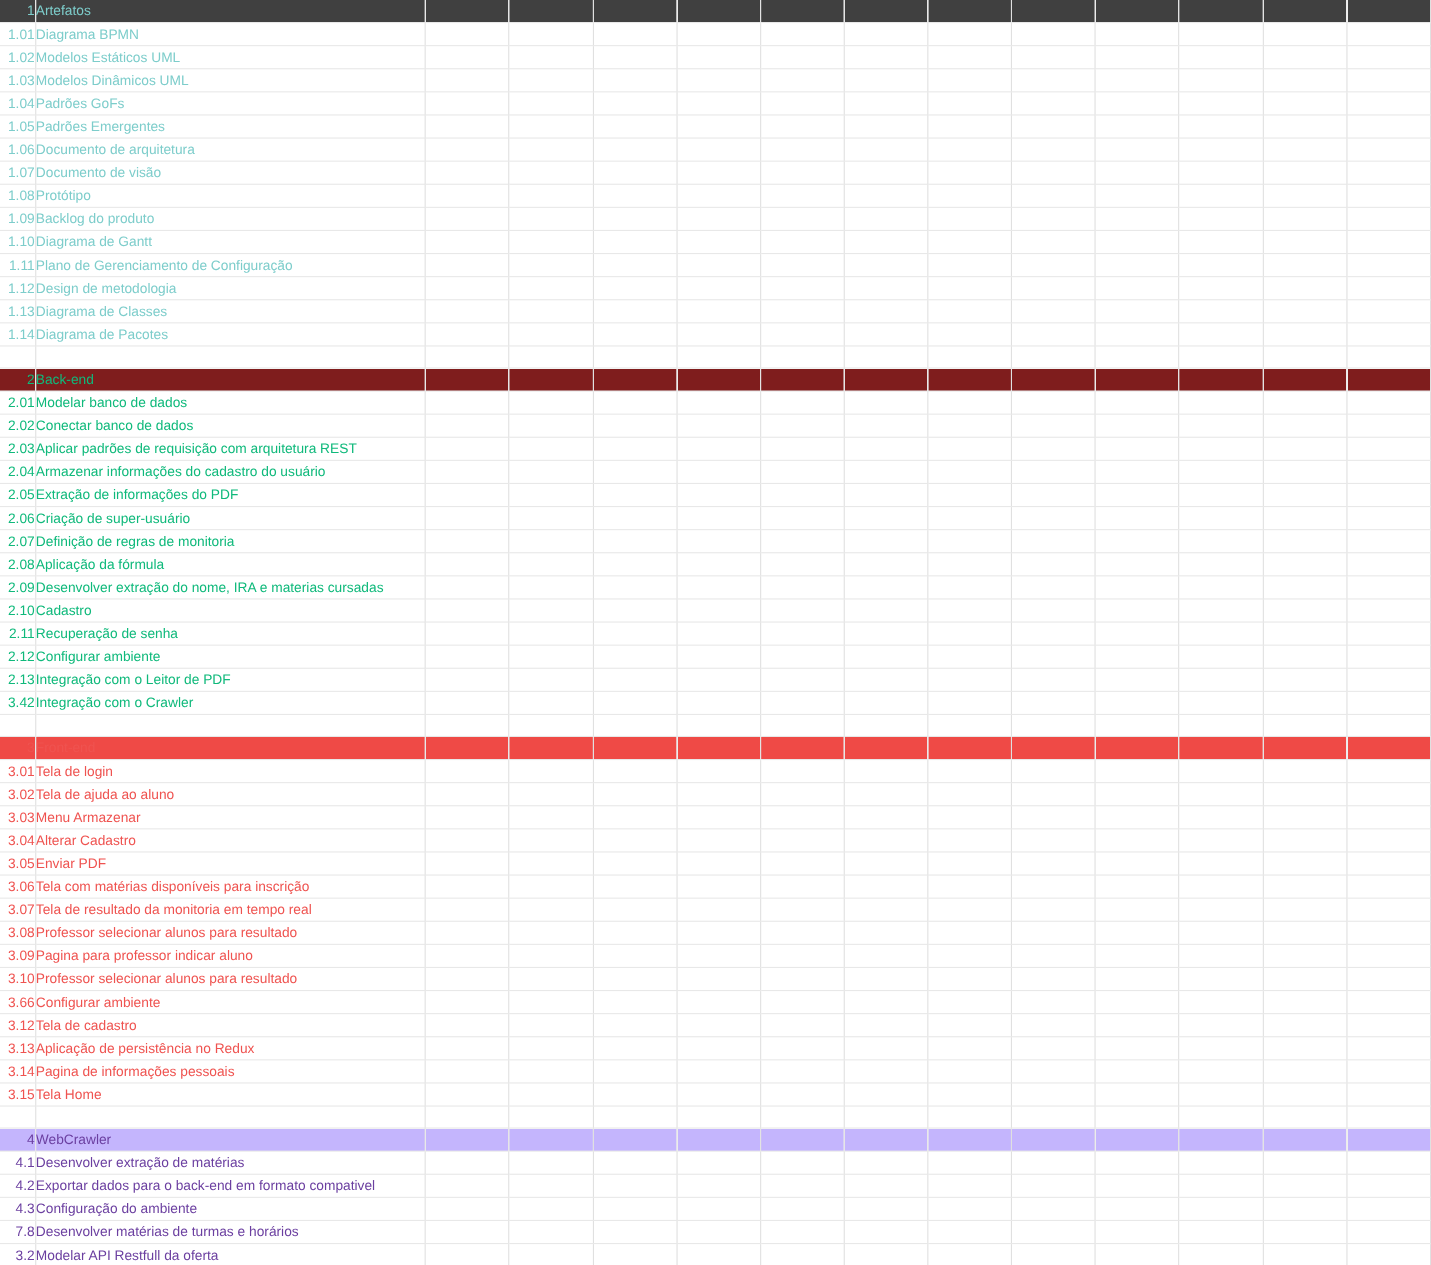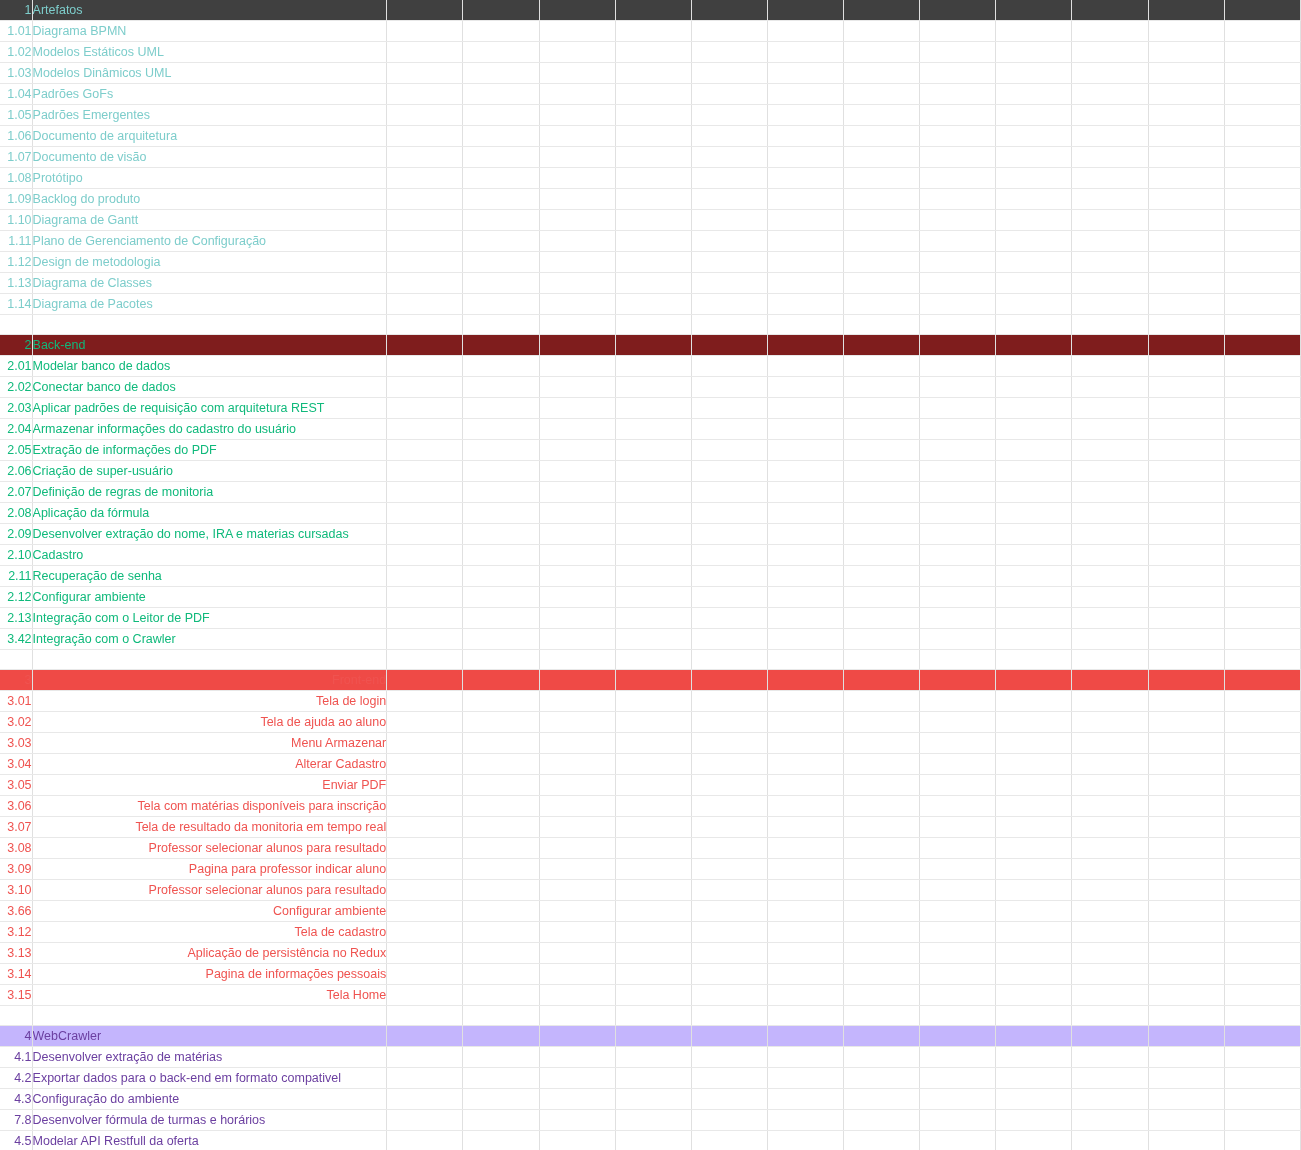--- a/index.html
+++ b/index.html
@@ -51,21 +51,21 @@
   tr.section td.idcell{text-align:right;padding-right:5px;border-right:1px solid rgba(255,255,255,.55);}
   tr.section td.namecell{padding-left:9px;}
 
   
   tr.spacer td{border-right:1px solid #e0e0e0;border-bottom:1px solid #e8e8e8;background:#fff;}
   tr.spacer td.idcell,tr.spacer td.namecell{border-right:1px solid #d9d9d9;}
 
   
   .g1 .idcell,.g1 .namecell{color:#7DCDCB;}
   .g2 .idcell,.g2 .namecell{color:#0FB97B;}
-  .g3 .idcell,.g3 .namecell{color:#EF5350;text-align:right;}
+  .g3 .idcell,.g3 .namecell{color:#EF5350;}
   .g4 .idcell,.g4 .namecell{color:#6B3FA0;}
 
   tr.section.g1 td{background:#404040;}
   tr.section.g2 td{background:#7f1d1d;}
   tr.section.g3 td{background:#EF4A46;}
   tr.section.g4 td{background:#c4b5fd;}
 
   td.bar-g1{background:#7DCDCB;border-right-color:rgba(255,255,255,.45);}
   td.bar-g2{background:#00B573;border-right-color:rgba(255,255,255,.35);}
   td.bar-g3{background:#EF4A46;border-right-color:rgba(255,255,255,.35);}
@@ -938,36 +938,36 @@
         <td class="slot"></td>
         <td class="slot"></td>
         <td class="slot"></td>
         <td class="slot"></td>
         <td class="slot"></td>
         <td class="slot"></td>
         <td class="slot"></td>
       </tr>
       <tr class="task g4">
         <td class="idcell">7.8</td>
-        <td class="namecell">Desenvolver fórmula de turmas e horários</td>
+        <td class="namecell">Desenvolver matérias de turmas e horários</td>
         <td class="slot"></td>
         <td class="slot"></td>
         <td class="slot bar-g4"></td>
         <td class="slot bar-g4"></td>
         <td class="slot"></td>
         <td class="slot"></td>
         <td class="slot"></td>
         <td class="slot"></td>
         <td class="slot"></td>
         <td class="slot"></td>
         <td class="slot"></td>
         <td class="slot"></td>
       </tr>
       <tr class="task g4">
-        <td class="idcell">4.5</td>
+        <td class="idcell">3.2</td>
         <td class="namecell">Modelar API Restfull da oferta</td>
         <td class="slot"></td>
         <td class="slot"></td>
         <td class="slot"></td>
         <td class="slot"></td>
         <td class="slot"></td>
         <td class="slot"></td>
         <td class="slot bar-g4"></td>
         <td class="slot bar-g4"></td>
         <td class="slot"></td>

